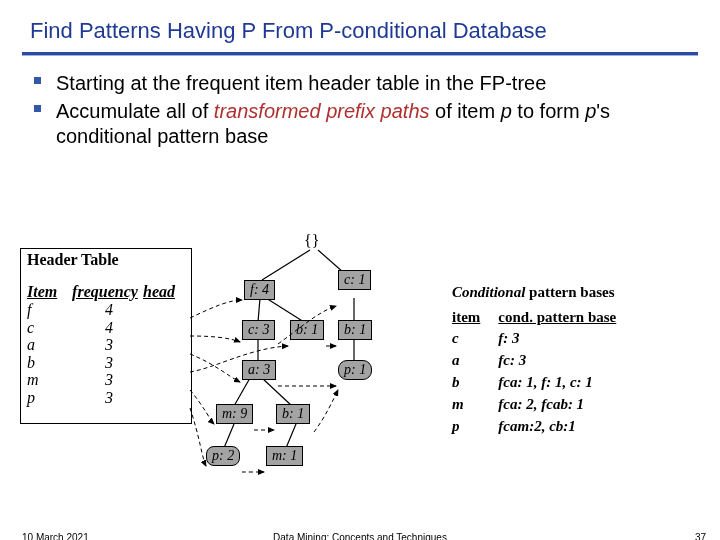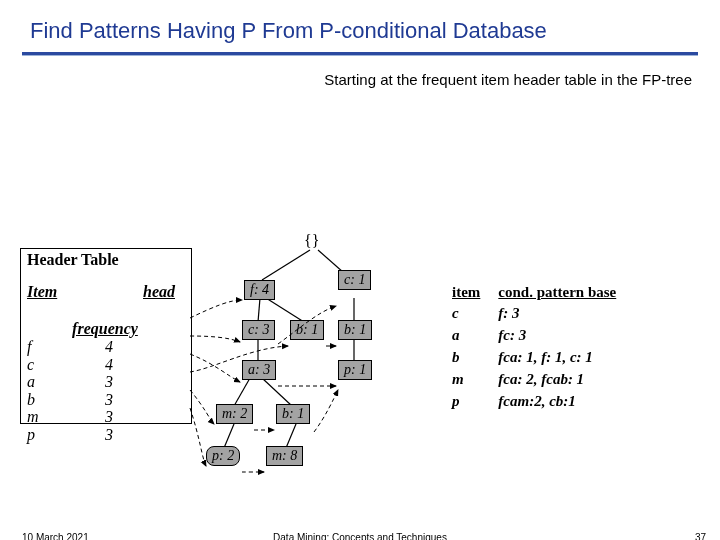--- a/index.html
+++ b/index.html
@@ -19,24 +19,24 @@
     font-family: Verdana, Arial, sans-serif;
     border-radius: 20px;
   }
   .rule {
     height: 3px;
     background: #2b4aa0;
     margin: 0 22px 16px 22px;
     box-shadow: 0 1px 0 #9db3d8;
   }
   .bullets {
+    margin-left: 56px;
     margin-right: 28px;
-    font-size: 15px;
+    font-size: 20px;
     color: #000;
-    text-align: right;
   }
   .bullets li { list-style: none; position: relative; margin-bottom: 3px; line-height: 1.25; }
   .bullets li::before {
     content: "";
     position: absolute;
     left: -22px; top: 6px;
     width: 7px; height: 7px;
     background: #3458a8;
   }
   .ital { font-style: italic; }
@@ -51,21 +51,21 @@
     width: 172px; height: 176px;
     border: 1.5px solid #000;
     padding: 2px 16px 4px 6px;
     font-family: "Times New Roman", serif;
     font-size: 16px;
     background: #fff;
   }
   .header-table .ht-title { font-weight: 700; margin-bottom: 14px; }
   .ht-head { display: flex; text-decoration: underline; font-weight: 700; font-style: italic; }
   .ht-head span:nth-child(1){ width:42px; }
-  .ht-head span:nth-child(2){ width:80px; text-align:center;margin-top:37px;}
+  .ht-head span:nth-child(2){ width:80px; text-align:center;}
   .ht-head span:nth-child(3){ }
   .ht-row { display:flex; font-style: italic; line-height: 1.1; }
   .ht-row span:nth-child(1){ width:42px; }
   .ht-row span:nth-child(2){ width:80px; text-align:center;}
 
   
   .tree { position:absolute; left:200px; top:-16px; width:240px; height:260px; }
   .tree svg { position:absolute; left:0; top:0; }
   .node {
     position:absolute;
@@ -107,20 +107,23 @@
   .links { position:absolute; left:0; top:0; pointer-events:none; }
 </style>
 </head>
 <body>
 
 <div class="title">Find Patterns Having P From P-conditional Database</div>
 <div class="rule"></div>
 
 <ul class="bullets">
   <li><span>Starting at the frequent item header table in the FP-tree</span></li>
+  <li>
+    <span>Accumulate all of </span><span class="ital-red">transformed prefix paths</span><span> of item </span><span class="ital">p</span><span> to form </span><span class="ital">p</span><span>'s conditional pattern base</span>
+  </li>
 </ul>
 
 <div class="lower">
 
   <div class="header-table">
     <div class="ht-title">Header Table</div>
     <div class="ht-head">
       <span>Item</span>
       <span>frequency</span>
       <span>head</span>
@@ -167,25 +170,25 @@
         <line x1="96" y1="192" x2="86" y2="216"></line>
       </g>
     </svg>
     <div class="root" style="left:104px; top:0px;">{}</div>
     <div class="node" style="left:44px; top:48px;">f: 4</div>
     <div class="node" style="left:138px; top:38px;">c: 1</div>
     <div class="node" style="left:42px; top:88px;">c: 3</div>
     <div class="node" style="left:90px; top:88px;">b: 1</div>
     <div class="node" style="left:138px; top:88px;">b: 1</div>
     <div class="node" style="left:42px; top:128px;">a: 3</div>
-    <div class="node" style="left:138px; top:128px;">p: 1</div>
-    <div class="node" style="left:16px; top:172px;">m: 2</div>
+    <div class="node" style="left:138px; top:128px;border-radius:9px;">p: 1</div>
+    <div class="node" style="left:16px; top:172px;">m: 9</div>
     <div class="node" style="left:76px; top:172px;">b: 1</div>
     <div class="node" style="left:6px;  top:214px;border-radius:8px;">p: 2</div>
-    <div class="node" style="left:66px; top:214px;">m: 8</div>
+    <div class="node" style="left:66px; top:214px;">m: 1</div>
   </div>
 
   <svg class="links" width="450" height="280">
     <defs>
       <marker id="arr" markerWidth="8" markerHeight="8" refX="6" refY="3" orient="auto">
         <path d="M0,0 L7,3 L0,6 Z" fill="#000"></path>
       </marker>
     </defs>
     <g stroke="#000" stroke-width="1" stroke-dasharray="4 3" fill="none" marker-end="url(#arr)">
 
@@ -199,20 +202,23 @@
       <path d="M278,96 C300,80 318,64 336,58"></path>
       <path d="M326,98 L336,98"></path>
       <path d="M278,138 L336,138"></path>
       <path d="M254,182 L274,182"></path>
       <path d="M314,184 C326,168 334,150 338,142"></path>
       <path d="M242,224 C248,224 256,224 264,224"></path>
     </g>
   </svg>
 
   <div class="cond">
+    <div class="cond-title">
+      <span style="font-style:italic;font-weight:700">Conditional</span><span> pattern bases</span>
+    </div>
     <table>
       <tbody>
           <tr>
         <th>item</th>
         <th>cond. pattern base</th>
       </tr>
       <tr>
             <td>c</td>
             <td>f: 3</td>
           </tr>

